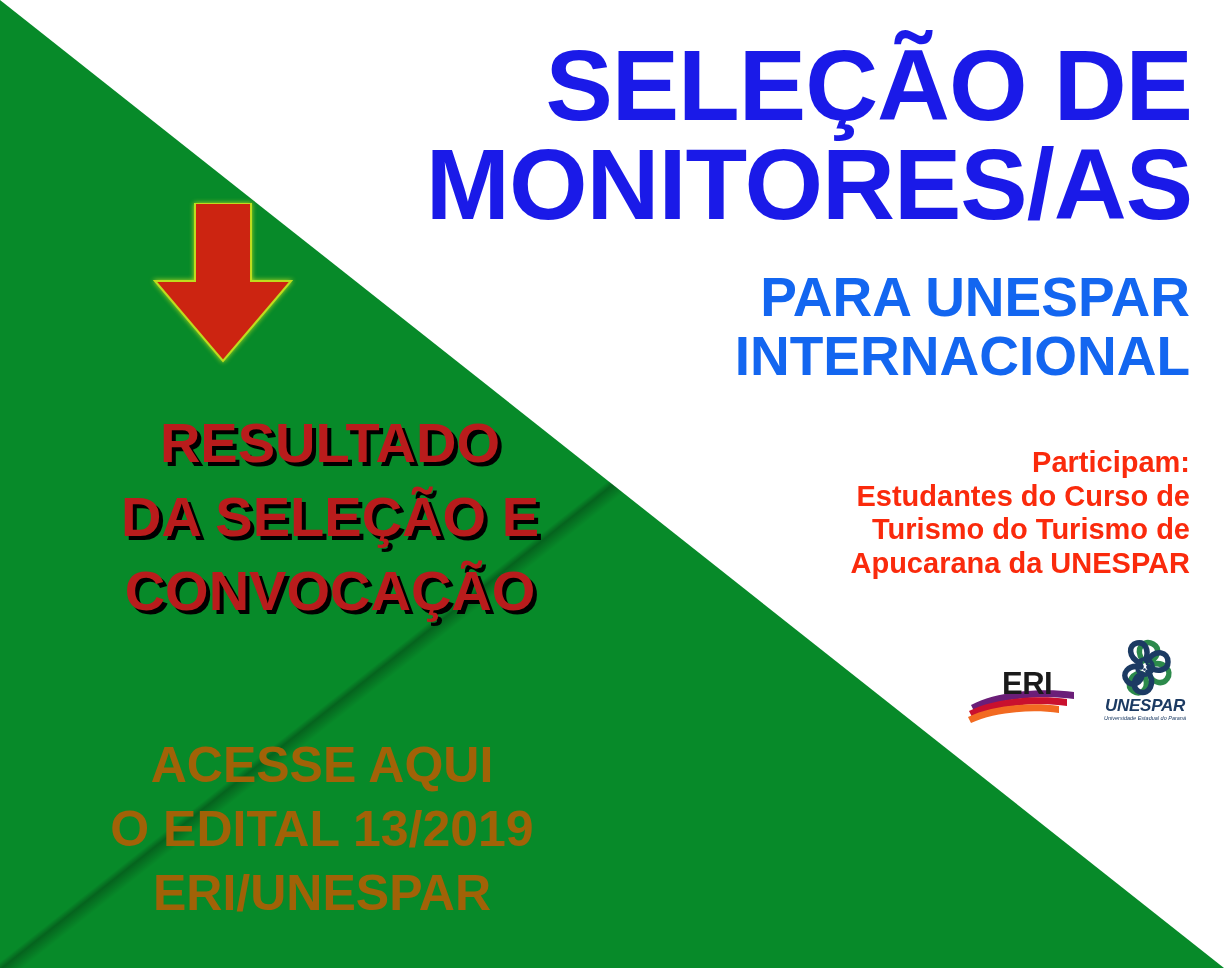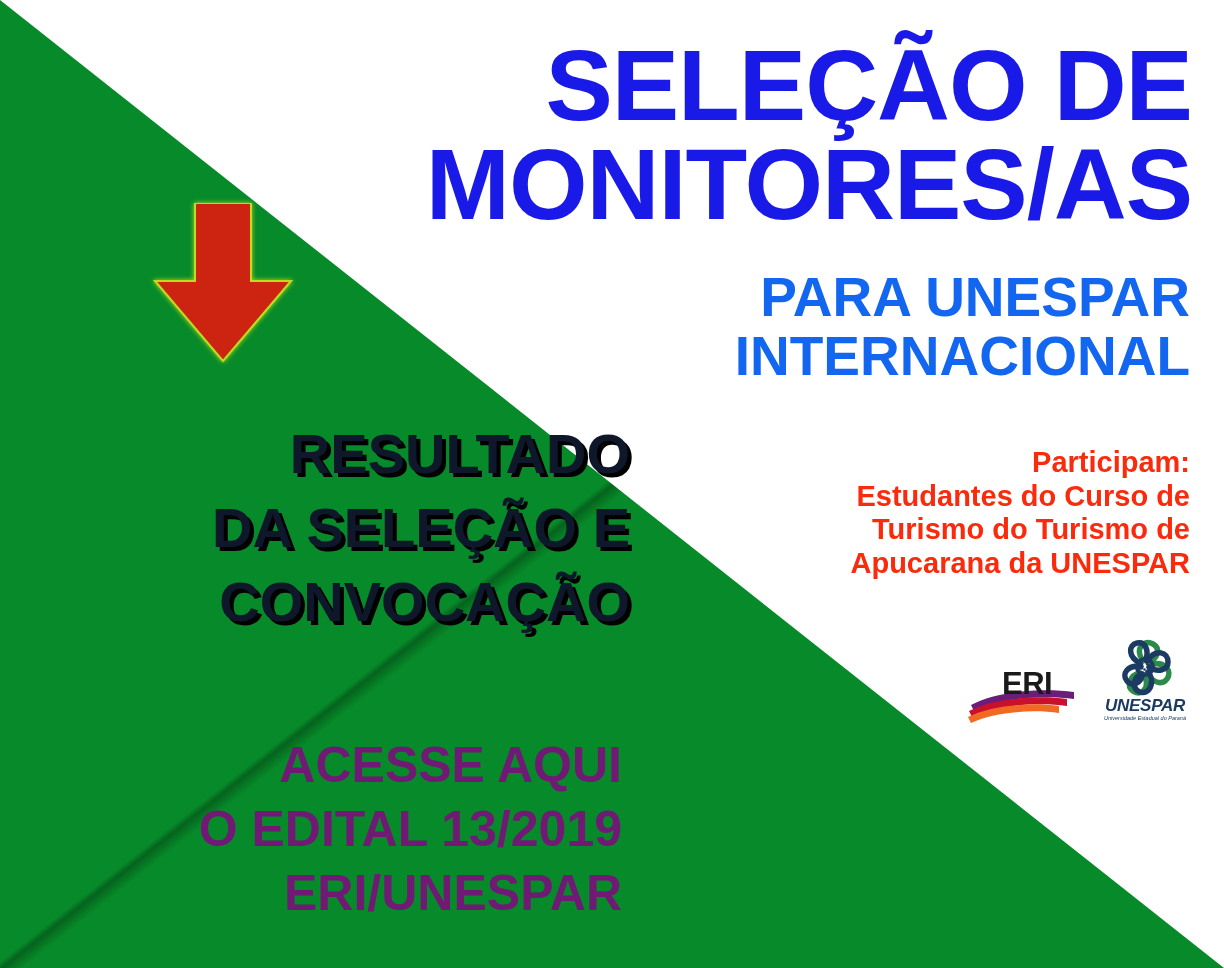--- a/index.html
+++ b/index.html
@@ -78,39 +78,39 @@
     font-weight: bold;
     font-size: 29px;
     line-height: 1.16;
     white-space: pre-line;
   }
 
   
   .result {
     position: absolute;
     left: 30px;
-    top: 417px;
+    top: 406px;
     width: 600px;
-    text-align: right;
-    color: #0f172a;
+    text-align: center;
+    color: #b91c1c;
     font-weight: bold;
     font-size: 56px;
     line-height: 1.32;
     text-shadow: 4px 4px 0 #000000;
     white-space: pre-line;
   }
 
   
   .access {
     position: absolute;
     left: 22px;
     top: 733px;
     width: 600px;
-    text-align: right;
-    color: #701a75;
+    text-align: center;
+    color: #a16207;
     font-weight: bold;
     font-size: 50px;
     line-height: 1.28;
     white-space: pre-line;
   }
 
   
   .arrow {
     position: absolute;
     left: 153px;

